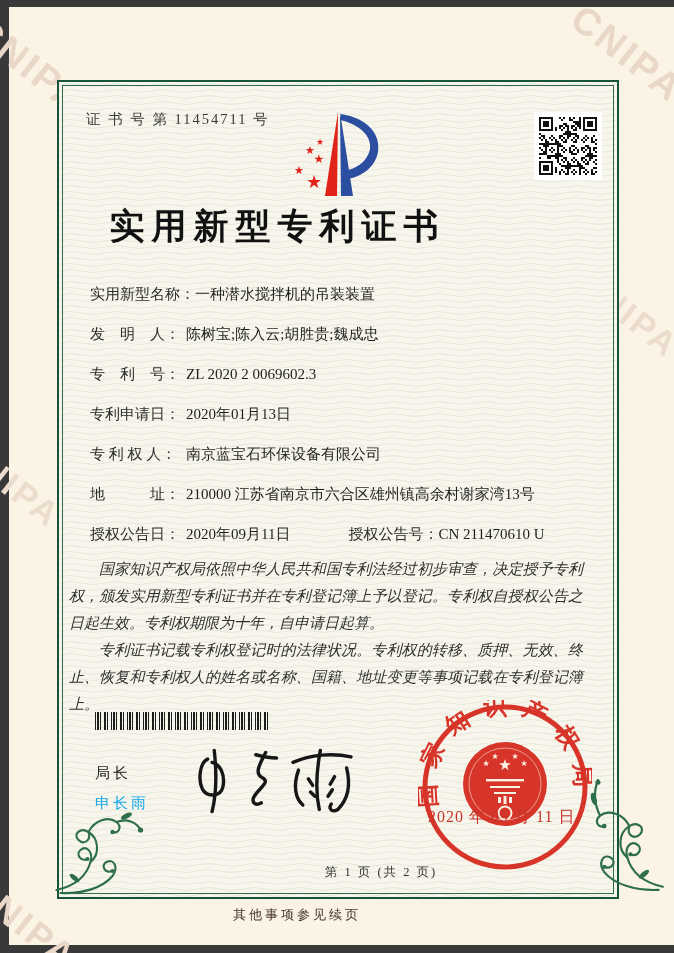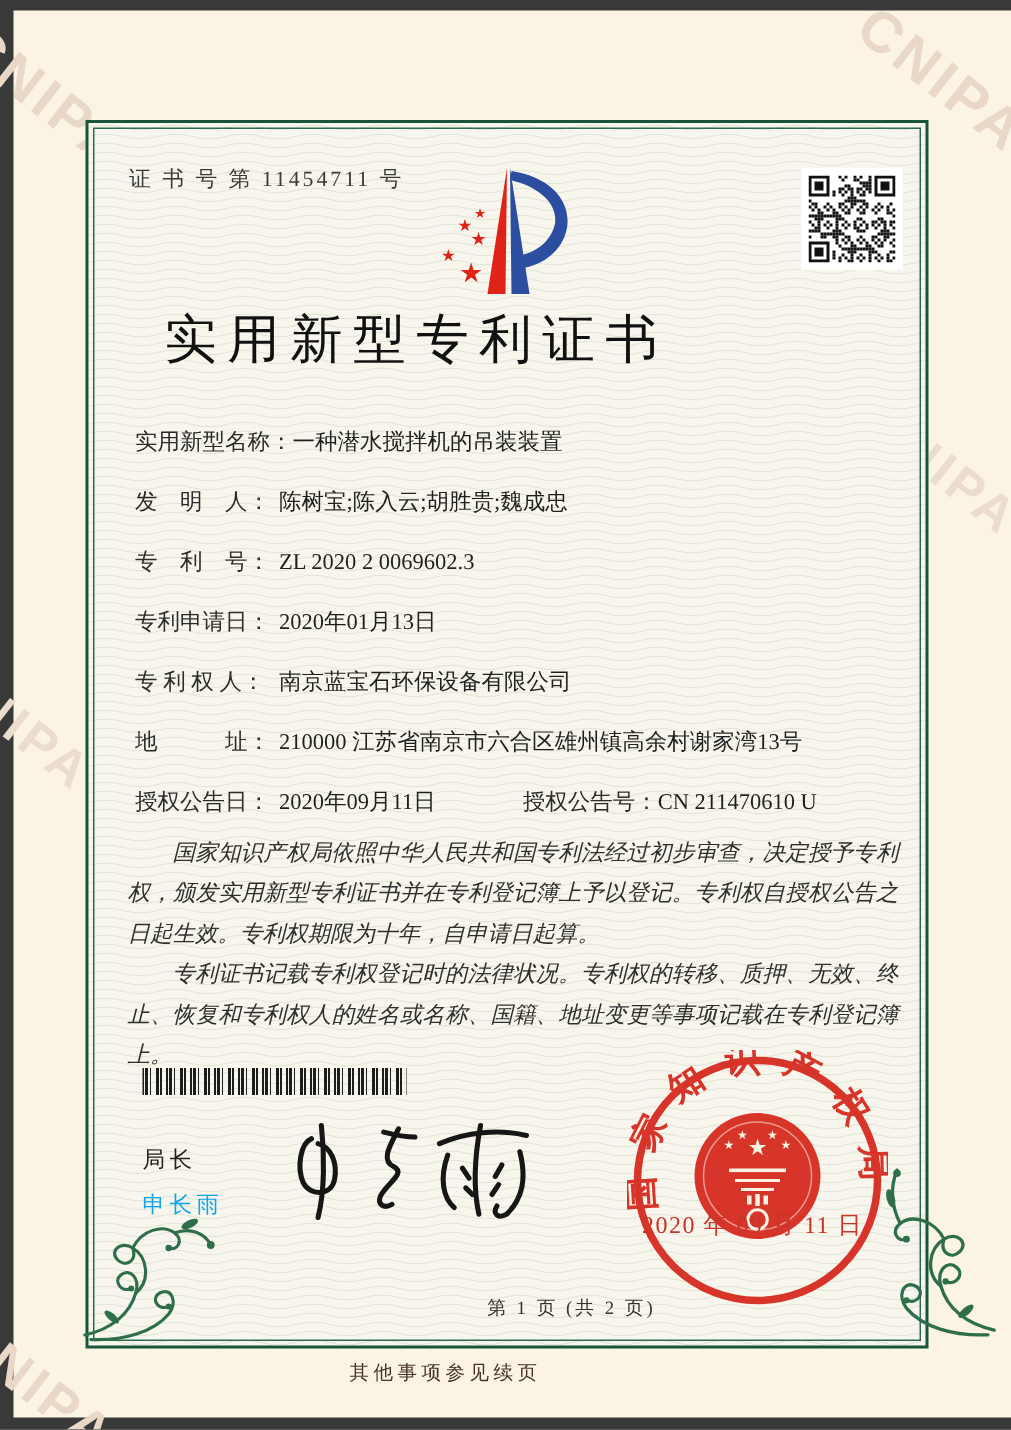--- a/index.html
+++ b/index.html
@@ -11,28 +11,28 @@
       font-weight:bold;transform:rotate(38deg);transform-origin:left top;white-space:nowrap;
       pointer-events:none;user-select:none;}
   
   #frame{position:absolute;left:48px;top:73px;width:558px;height:815px;
          border:2px solid #17543a;background:#f8f6ec;}
   #frame-inner{position:absolute;left:3px;top:3px;right:3px;bottom:3px;border:1px solid #2e6b4a;}
   #waves{position:absolute;left:0;top:0;width:100%;height:100%;opacity:.55;}
   
   .abs{position:absolute;}
   #cert-number{left:86px;top:110px;font-size:14.5px;letter-spacing:2px;color:#3a3a3a;}
-  #title{left:0;top:203px;width:555px;text-align:center;font-size:35px;font-weight:normal;
+  #title{left:0;top:203px;width:555px;text-align:center;font-size:35px;font-weight:bold;
          letter-spacing:7px;color:#111;}
   #fields{left:90px;top:285px;width:520px;font-size:15px;}
   .frow{position:absolute;left:0;white-space:nowrap;}
   .flabel{display:inline-block;min-width:96px;white-space:pre;color:#2b2b2b;}
   .fvalue{color:#1f1f1f;}
   .fpair2{margin-left:58px;}
-  #paragraphs{left:85px;top:556px;width:514px;font-size:15px;line-height:27px;
+  #paragraphs{left:69px;top:556px;width:514px;font-size:15px;line-height:27px;
               text-align:justify;font-style:italic;color:#2e2e2e;}
   #paragraphs p{margin:0;text-indent:2em;}
   #barcode{left:95px;top:712px;width:176px;height:18px;
     background:repeating-linear-gradient(90deg,#1d1d1d 0 1px,transparent 1px 2px,
       #1d1d1d 2px 4px,transparent 4px 5px,#1d1d1d 5px 6px,transparent 6px 9px,
       #1d1d1d 9px 11px,transparent 11px 12px,#1d1d1d 12px 13px,transparent 13px 16px);}
   #director-title{left:95px;top:764px;font-size:15px;letter-spacing:3px;color:#222;}
   #director-name{left:95px;top:794px;font-size:15px;letter-spacing:3px;color:#0ea5e9;}
   #signature{left:188px;top:746px;}
   #qr-pad{left:534px;top:112px;width:68px;height:68px;background:#fff;}

